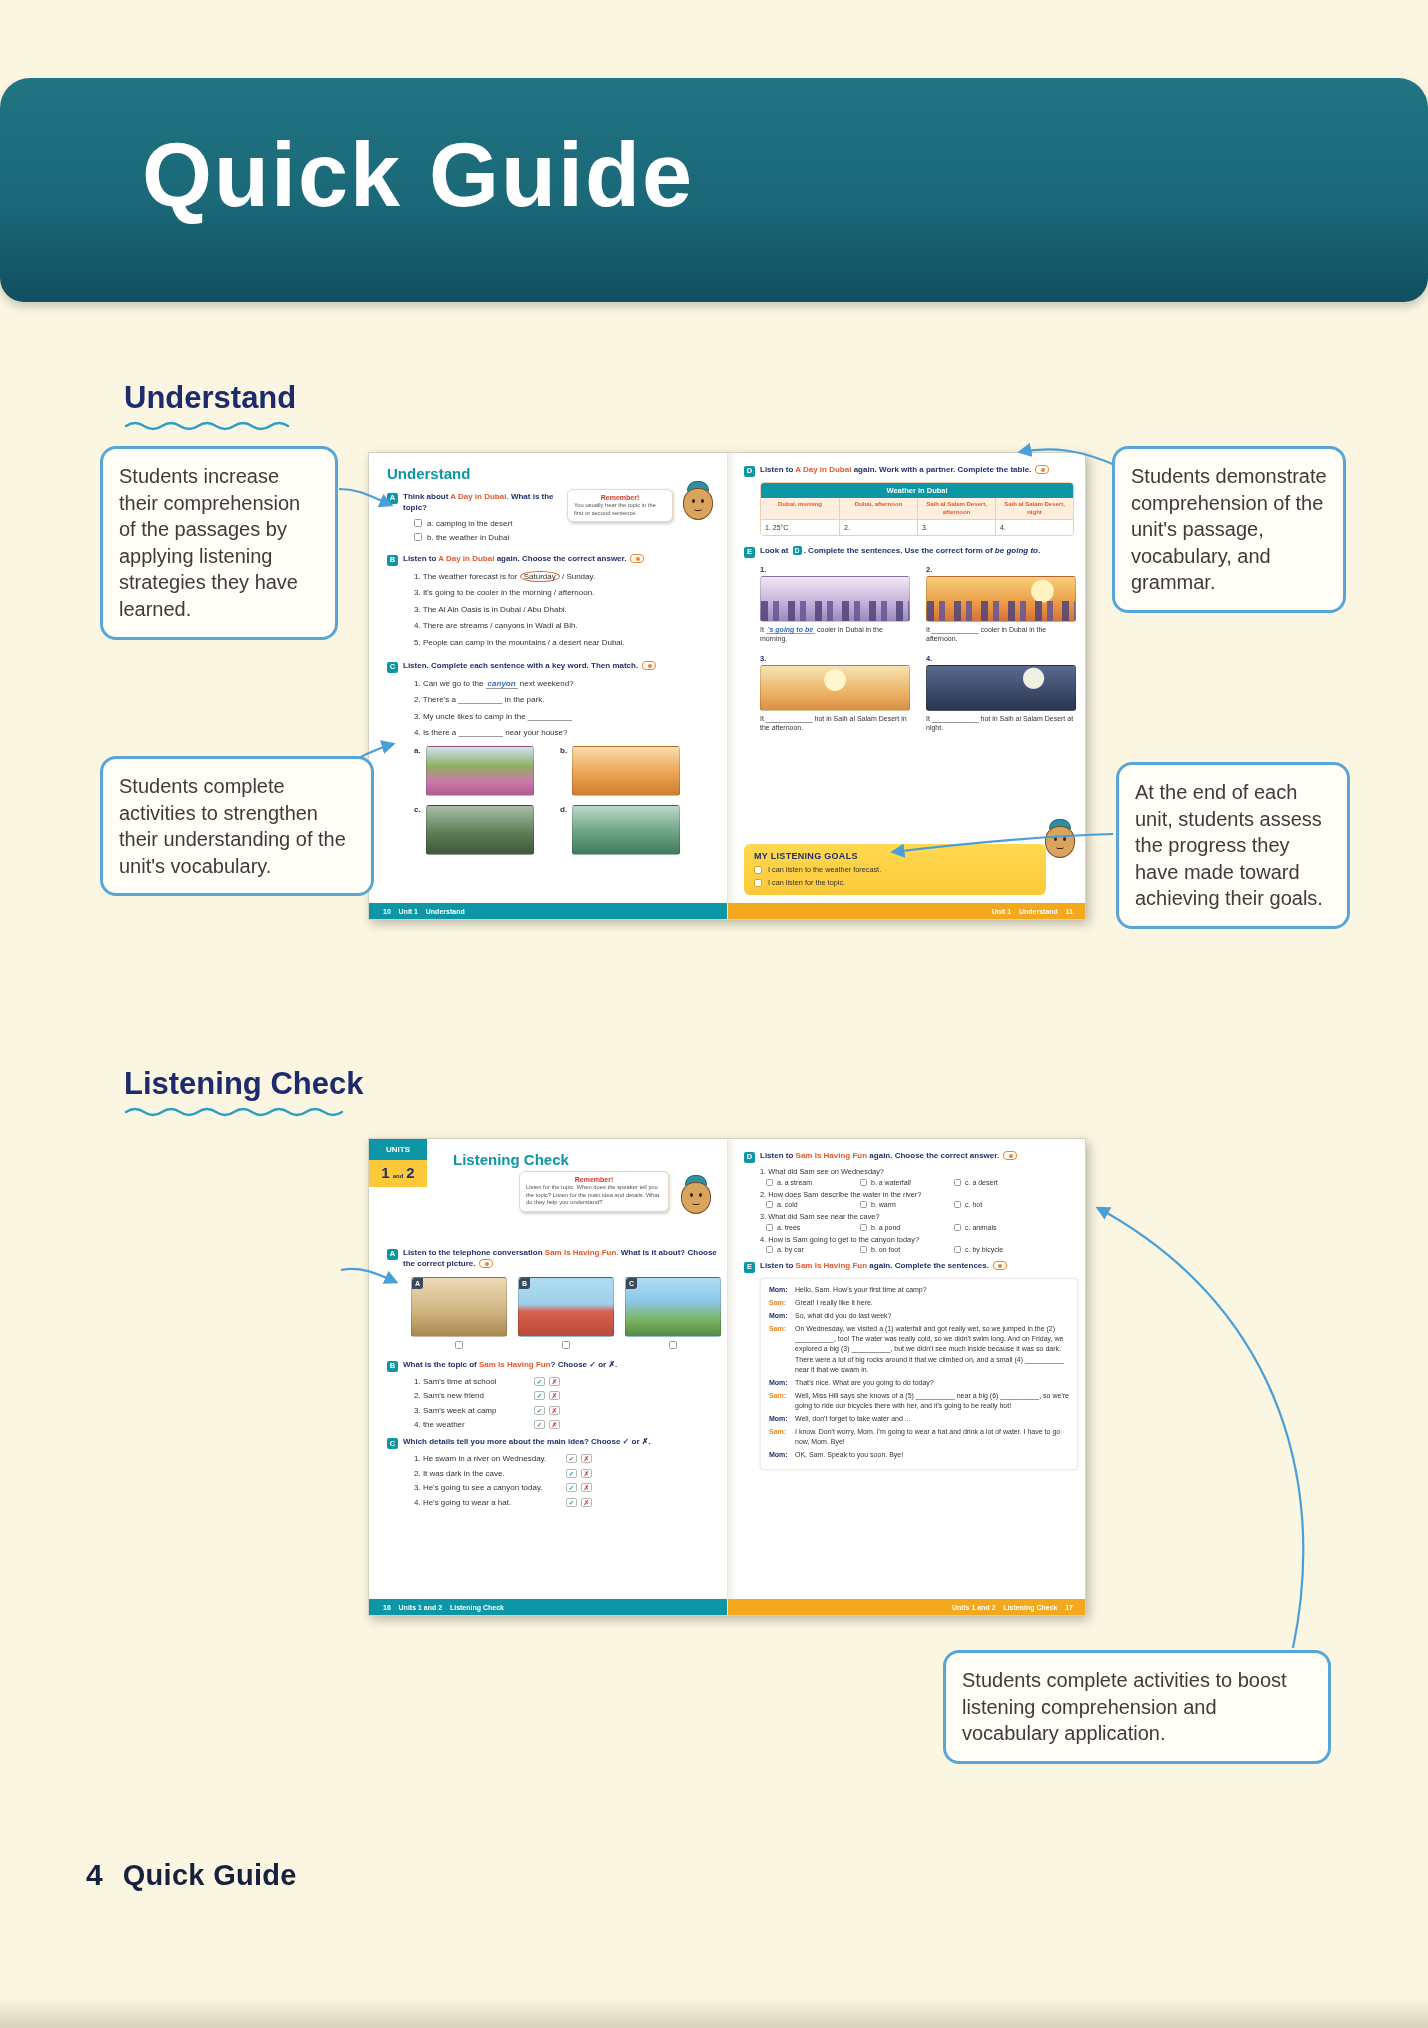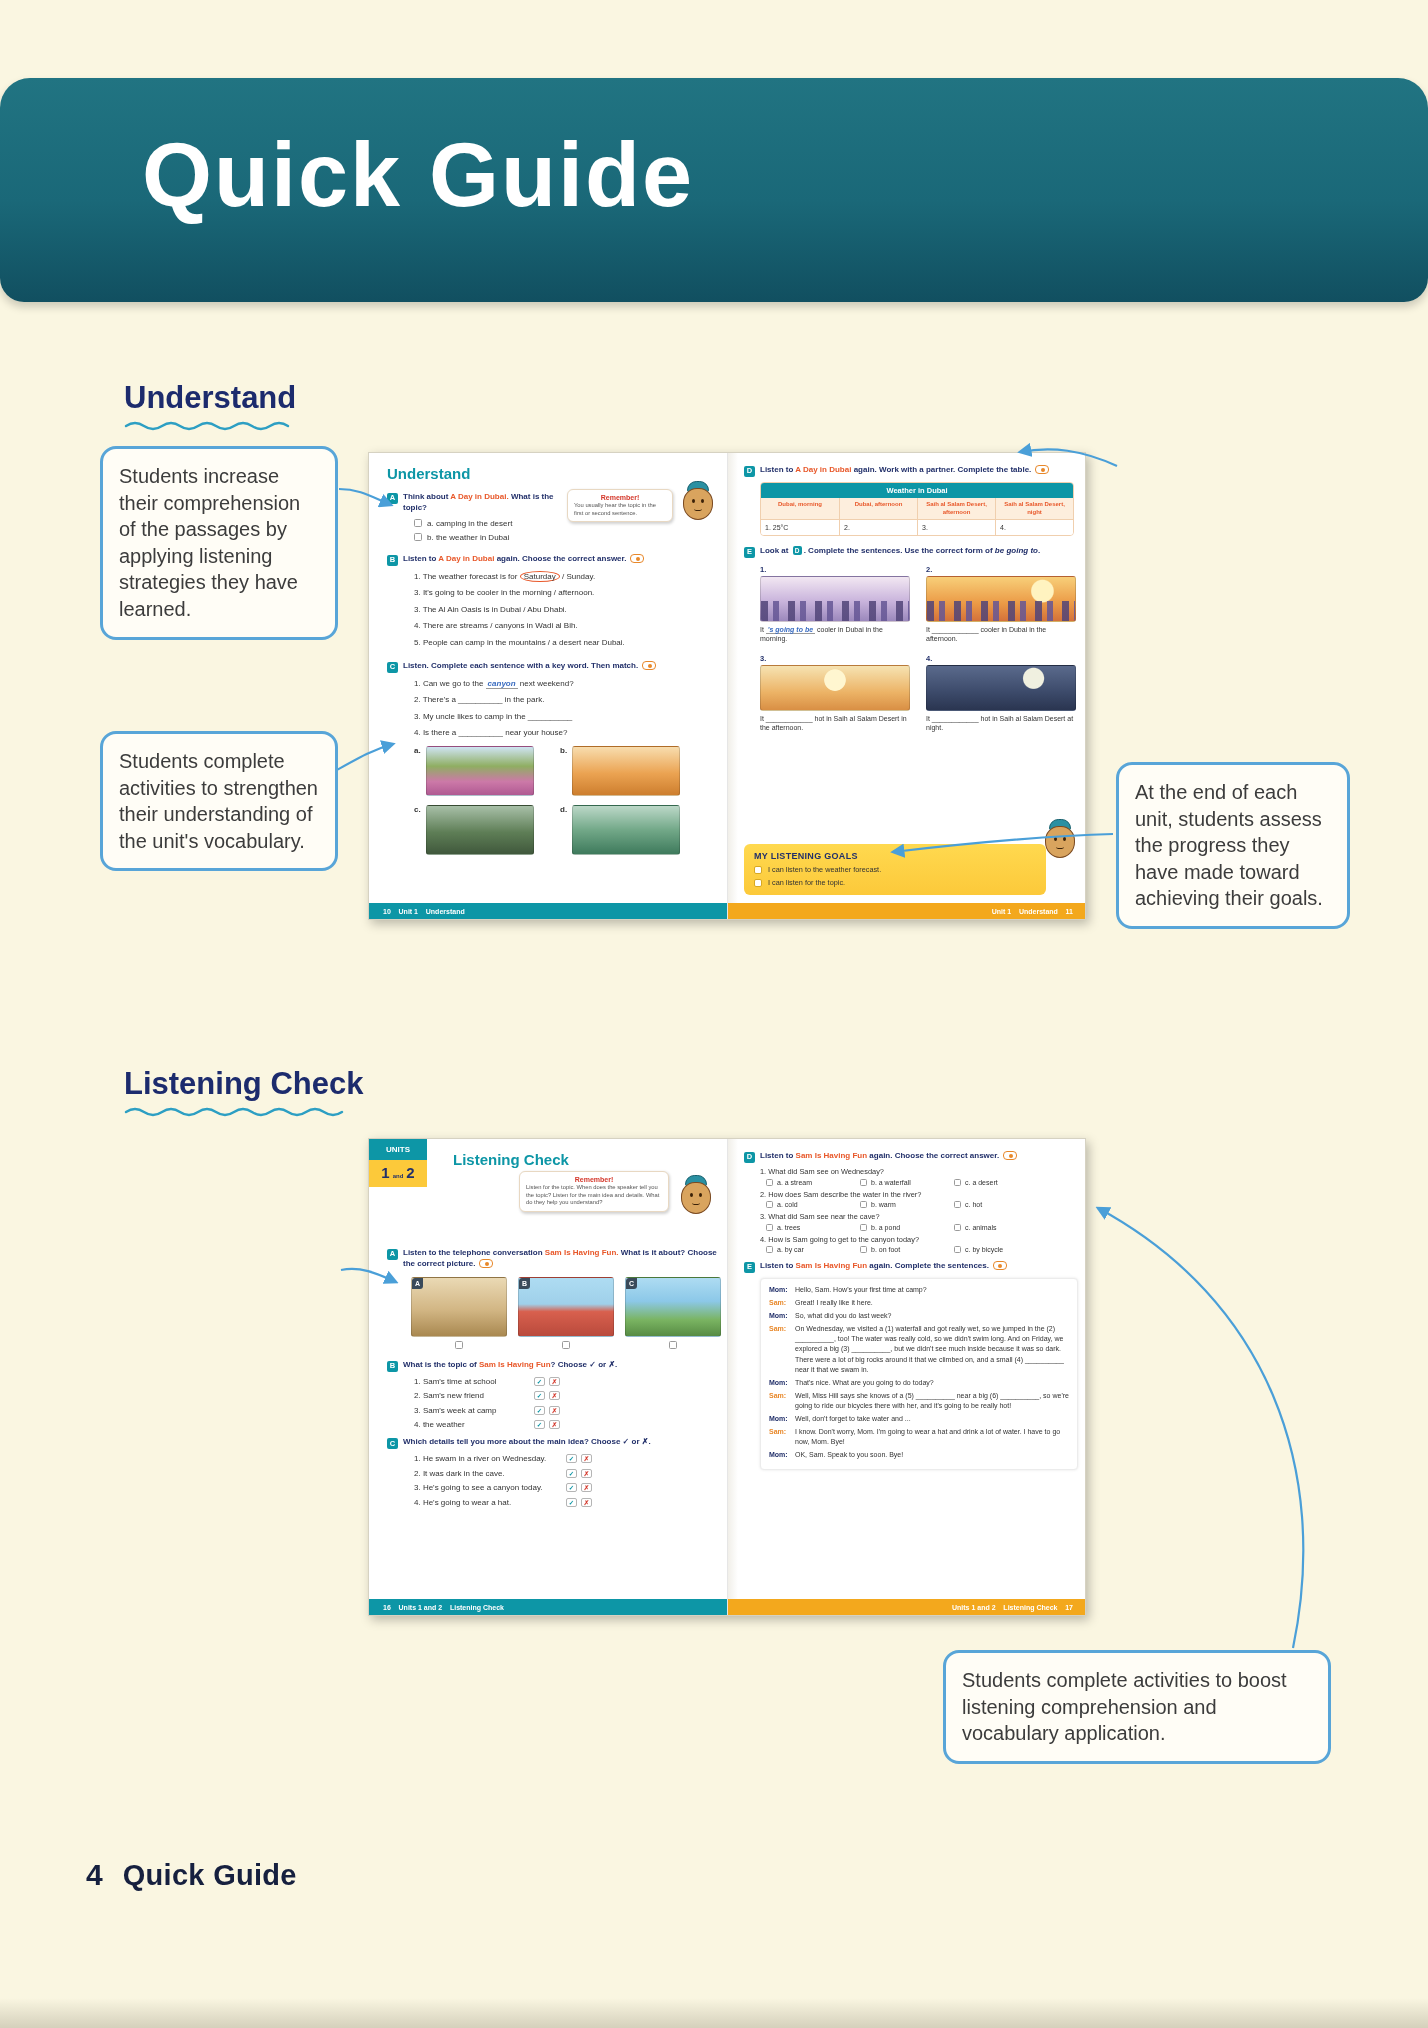--- a/index.html
+++ b/index.html
@@ -194,22 +194,25 @@
     <path d="M337 770 C 360 757 372 750 393 744" fill="none" stroke="#4a9fd8" stroke-width="2.2" marker-end="url(#arrow)"></path>
     <path d="M1117 466 C 1082 450 1052 446 1020 452" fill="none" stroke="#4a9fd8" stroke-width="2.2" marker-end="url(#arrow)"></path>
     <path d="M1113 834 C 1040 836 962 844 893 852" fill="none" stroke="#4a9fd8" stroke-width="2.2" marker-end="url(#arrow)"></path>
     <path d="M341 1270 C 362 1266 378 1274 396 1282" fill="none" stroke="#4a9fd8" stroke-width="2.2" marker-end="url(#arrow)"></path>
     <path d="M1293 1648 C 1330 1470 1268 1300 1098 1208" fill="none" stroke="#4a9fd8" stroke-width="2.2" marker-end="url(#arrow)"></path>
   </svg>
 
   <div class="callout" style="left:100px; top:446px; width:238px;">
     <span>Students increase their comprehension of the passages by applying listening strategies they have learned.</span>
   </div>
-  <div class="callout" style="left:100px; top:731px; width:238px;">
+  <div class="callout" style="left:100px; top:756px; width:274px;">
     <span>Students complete activities to strengthen their understanding of the unit's vocabulary.</span>
+  </div>
+  <div class="callout" style="left:1112px; top:446px; width:234px;">
+    <span>Students demonstrate comprehension of the unit's passage, vocabulary, and grammar.</span>
   </div>
   <div class="callout" style="left:1116px; top:762px; width:234px;">
     <span>At the end of each unit, students assess the progress they have made toward achieving their goals.</span>
   </div>
 
   <div class="spread" style="left:368px; top:452px; height:468px;">
 
     <div class="pg">
       <div class="pg-title">Understand</div>
 

